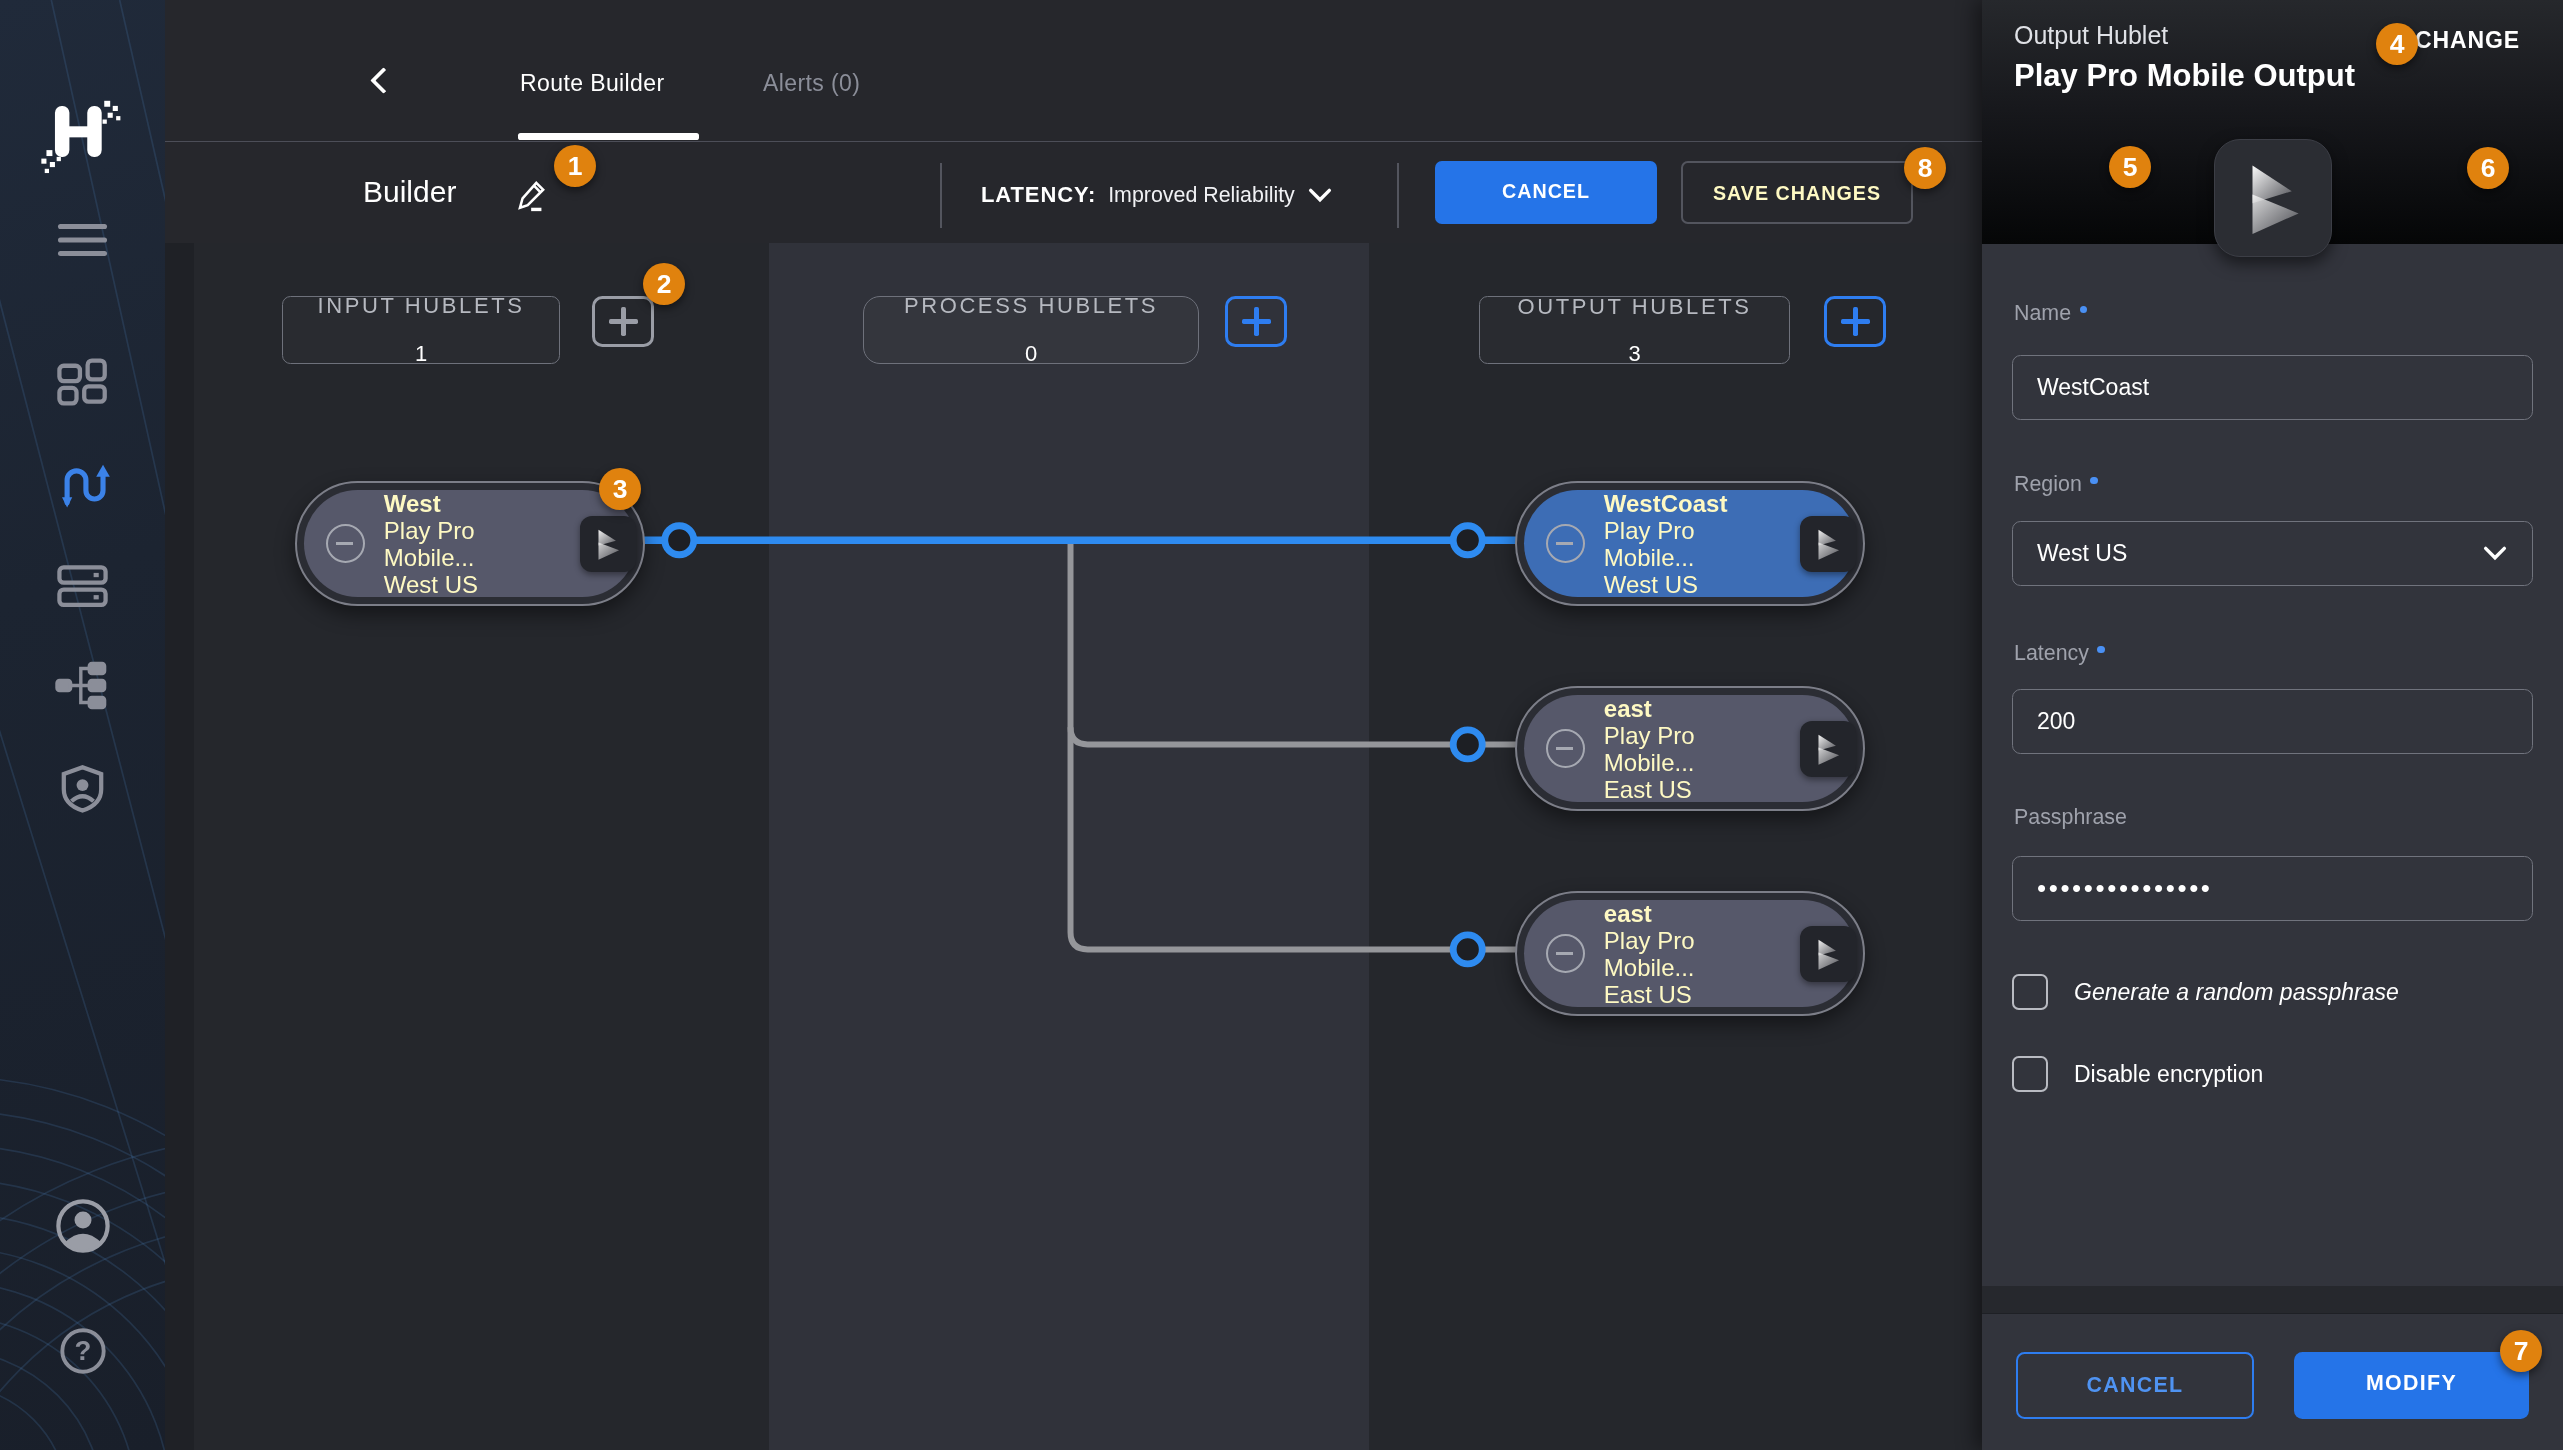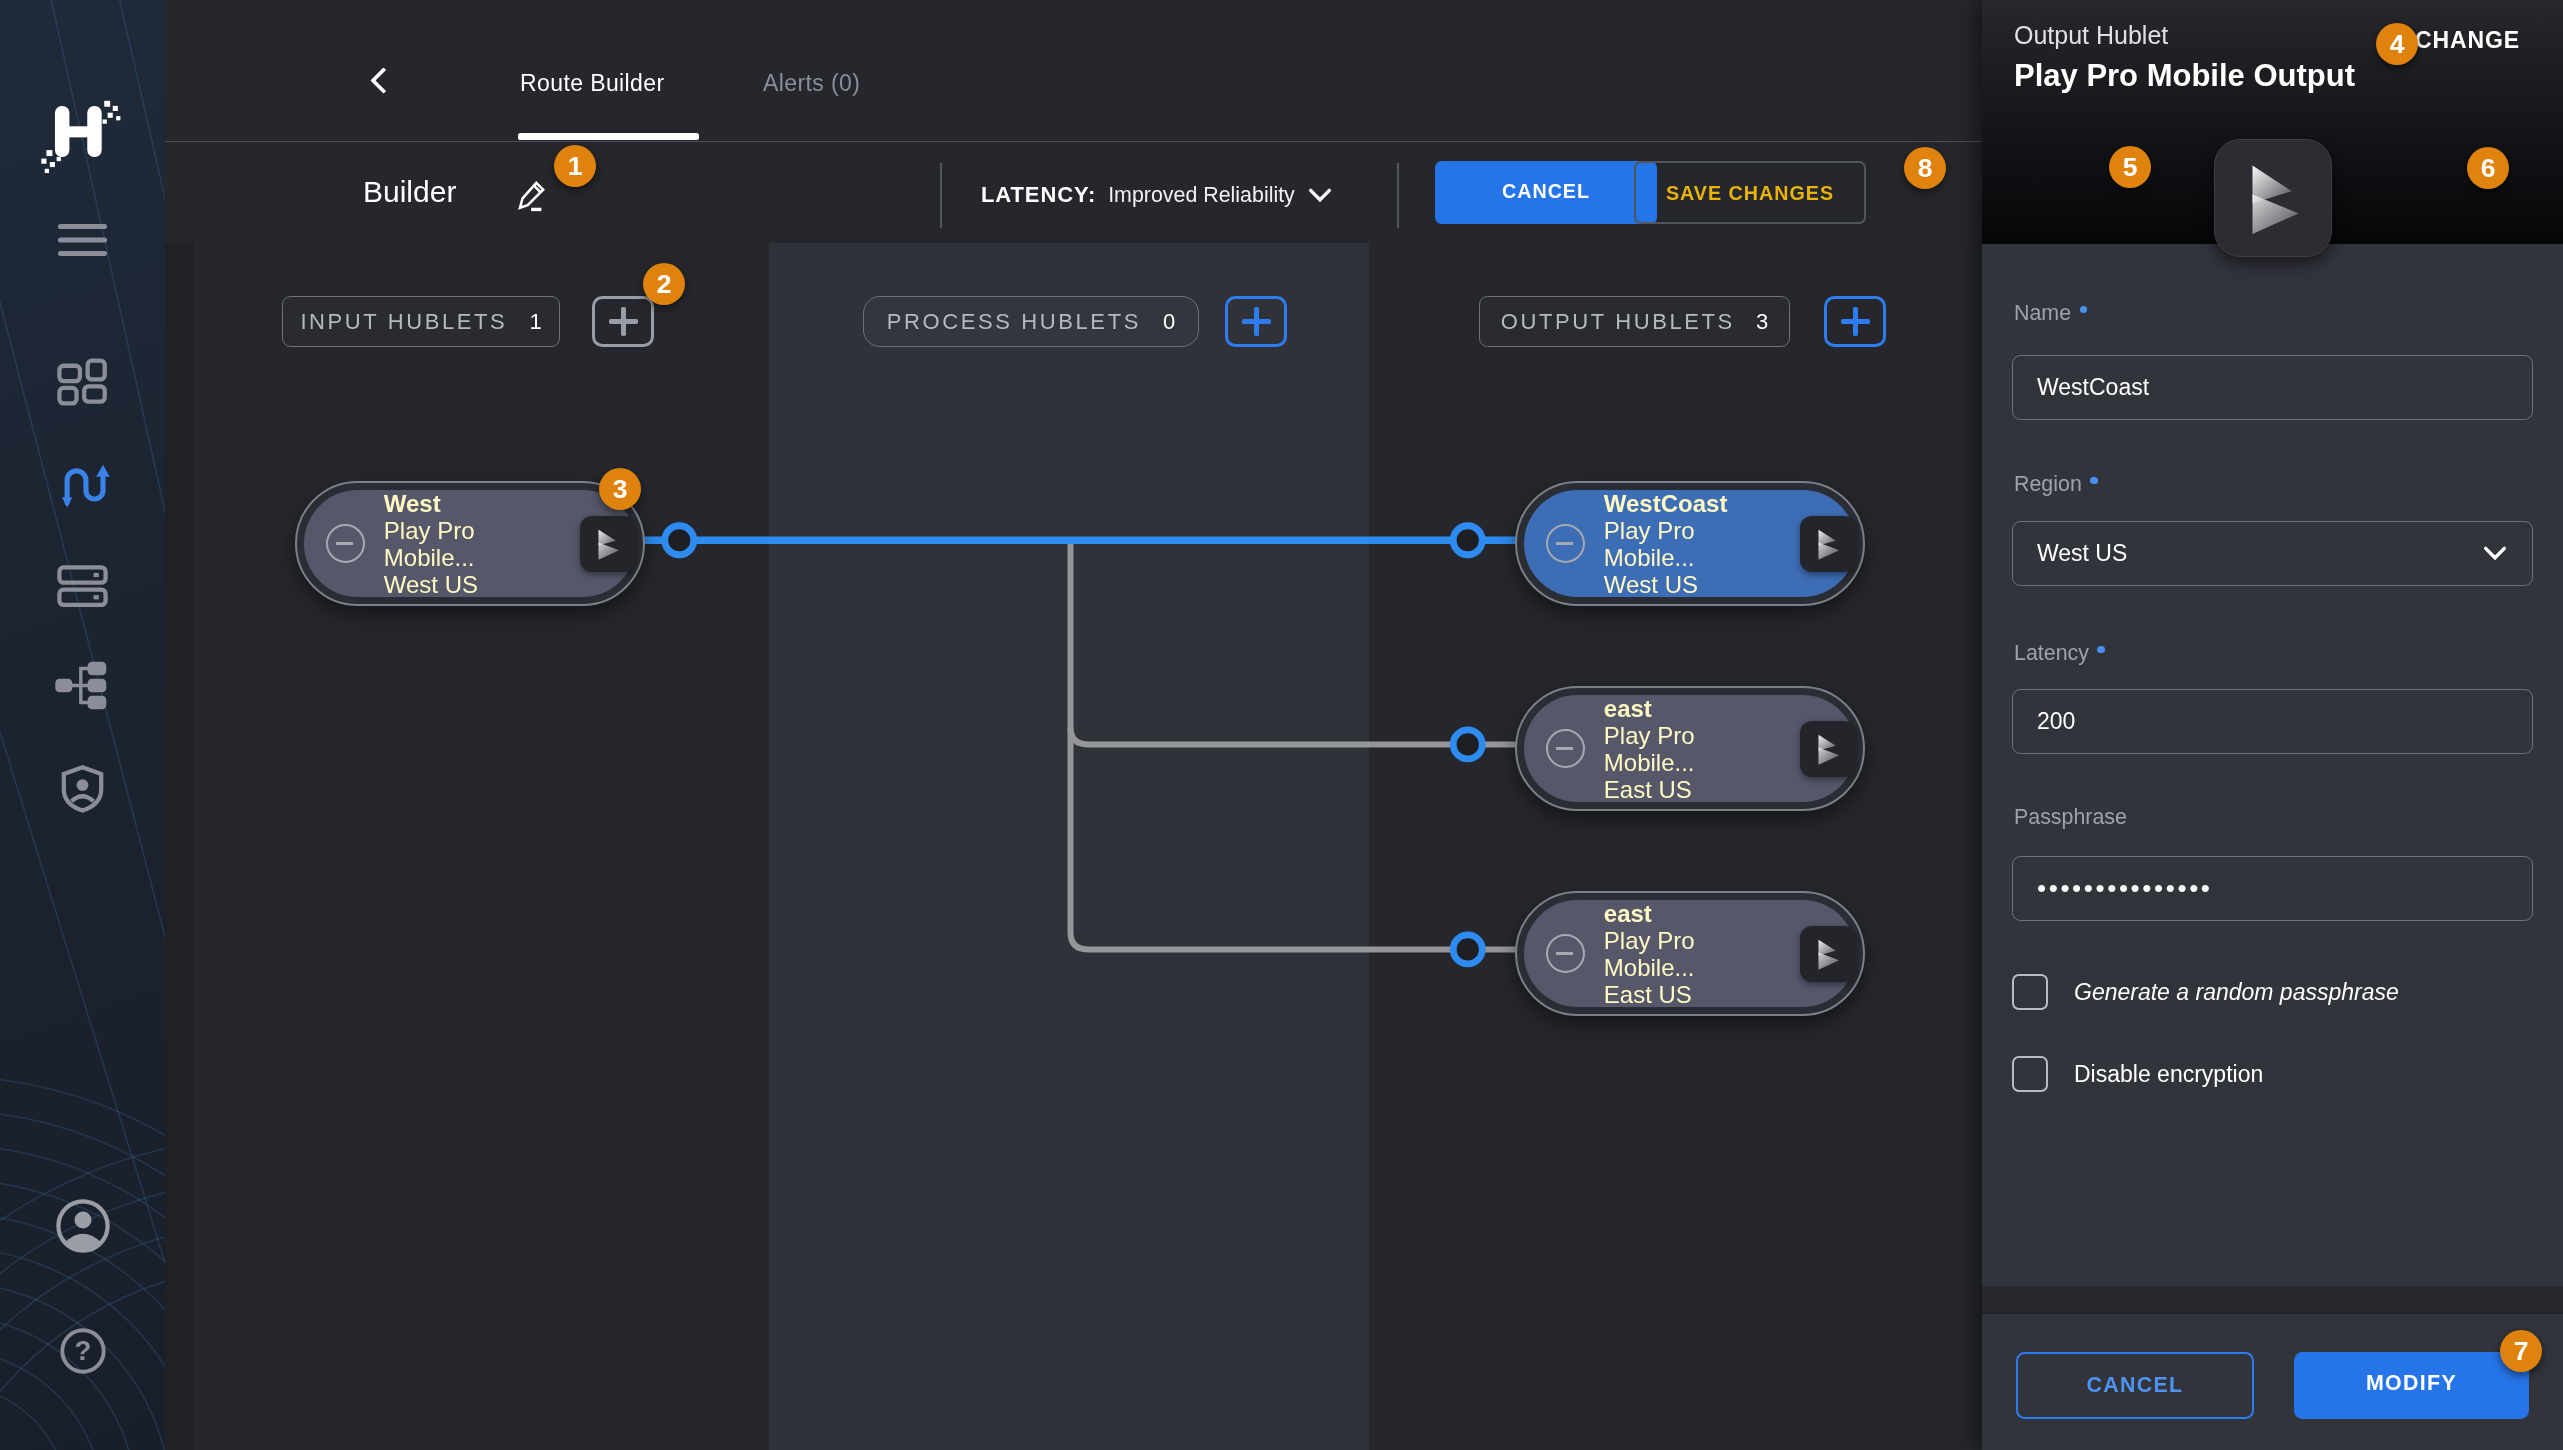--- a/index.html
+++ b/index.html
@@ -43,29 +43,29 @@
   .route-name { position:absolute; left:198px; top:31px; font-size:30px; color:#fff; }
   .edit-icon { position:absolute; left:349px; top:32px; }
   .vdiv { position:absolute; top:19px; width:1.7px; height:65px; background:#53555e; }
   .vdiv1 { left:775px; } .vdiv2 { left:1232px; }
   .latency-wrap { position:absolute; left:816px; top:38px; display:flex; align-items:center; gap:12px; cursor:pointer;}
   .latency-label { font-size:22px; color:#fff; letter-spacing:0.9px; font-weight:bold; }
   .latency-value { font-size:21.4px; color:#f0f1f4; }
   .btn { position:absolute; top:17px; height:63px; border-radius:6.8px; font-size:19.7px;
          font-weight:bold; letter-spacing:1px; text-align:center; line-height:60px; cursor:pointer; }
   .btn-cancel-top { left:1270px; width:222px; background:#2574e8; color:#fff; }
-  .btn-save { left:1469px; width:232px; background:transparent; border:2.6px solid #53555e; color:#eab308; cursor:default; }
+  .btn-save { left:1516px; width:232px; background:transparent; border:2.6px solid #53555e; color:#fef9c3; cursor:default; }
   
   .canvas { position:absolute; left:165px; top:243px; width:1817px; height:1207px; background:#25272c; }
   .col-gutter  { position:absolute; left:0px; top:0; width:29px;  height:1207px; background:#1f2126; }
   .col-process { position:absolute; left:604px; top:0; width:600px; height:1207px; background:#30323a; }
   .col-header {
-    position:absolute; top:53px; height:51px; border:1.7px solid #6e717b; border-radius:8.5px;
+    position:absolute; top:53px; height:68px; border:1.7px solid #6e717b; border-radius:8.5px;
     display:flex; align-items:center; justify-content:center; gap:22px;
-    color:#b6b9c0; font-size:22px; letter-spacing:2.6px; background:rgba(255,255,255,0.02);
+    color:#b6b9c0; font-size:22px; letter-spacing:2.6px; background:rgba(255,255,255,0.02);flex-direction:column;
   }
   .col-header .count { color:#ffffff; letter-spacing:0; }
   .hdr-input   { left:117px;  width:278px; }
   .hdr-process { left:698px;  width:336px;border-radius:17px; }
   .hdr-output  { left:1314px; width:311px;gap:21px; }
   .add-btn {
     position:absolute; top:53px; width:62px; height:51px; border-radius:10.3px;
     cursor:pointer; display:flex; align-items:center; justify-content:center;
   }
   .add-gray { border:3.4px solid #9a9da6; } .add-blue { border:3.4px solid #2e7df0; }

